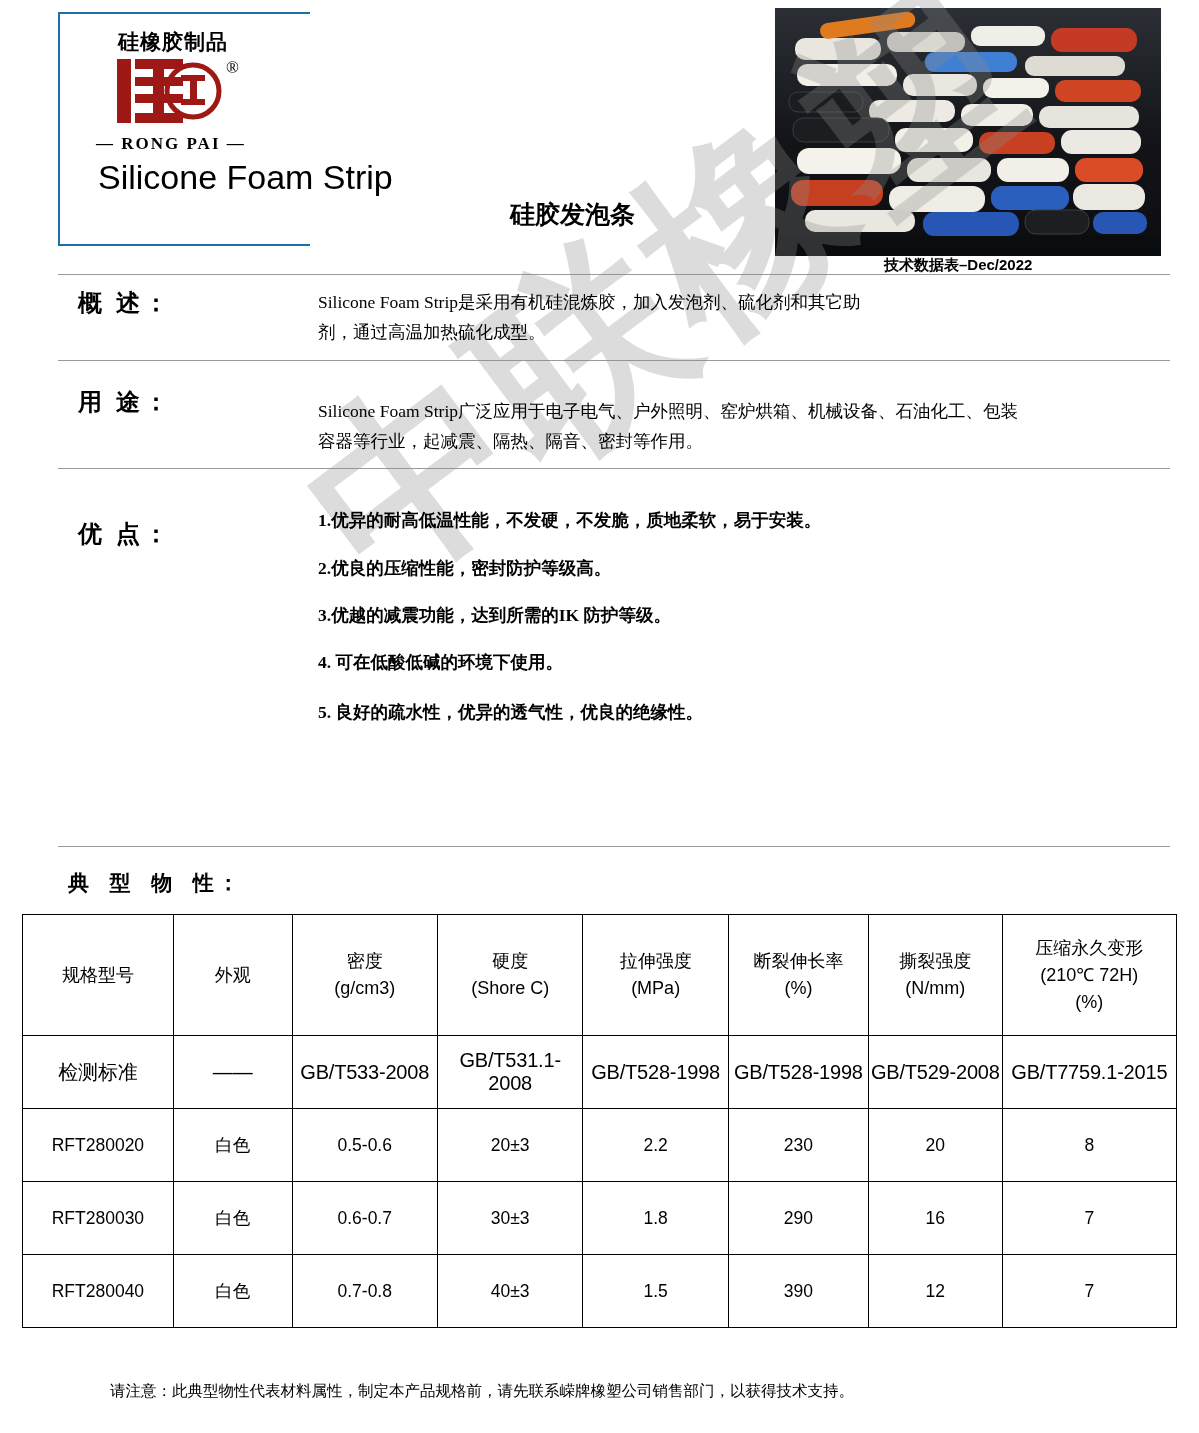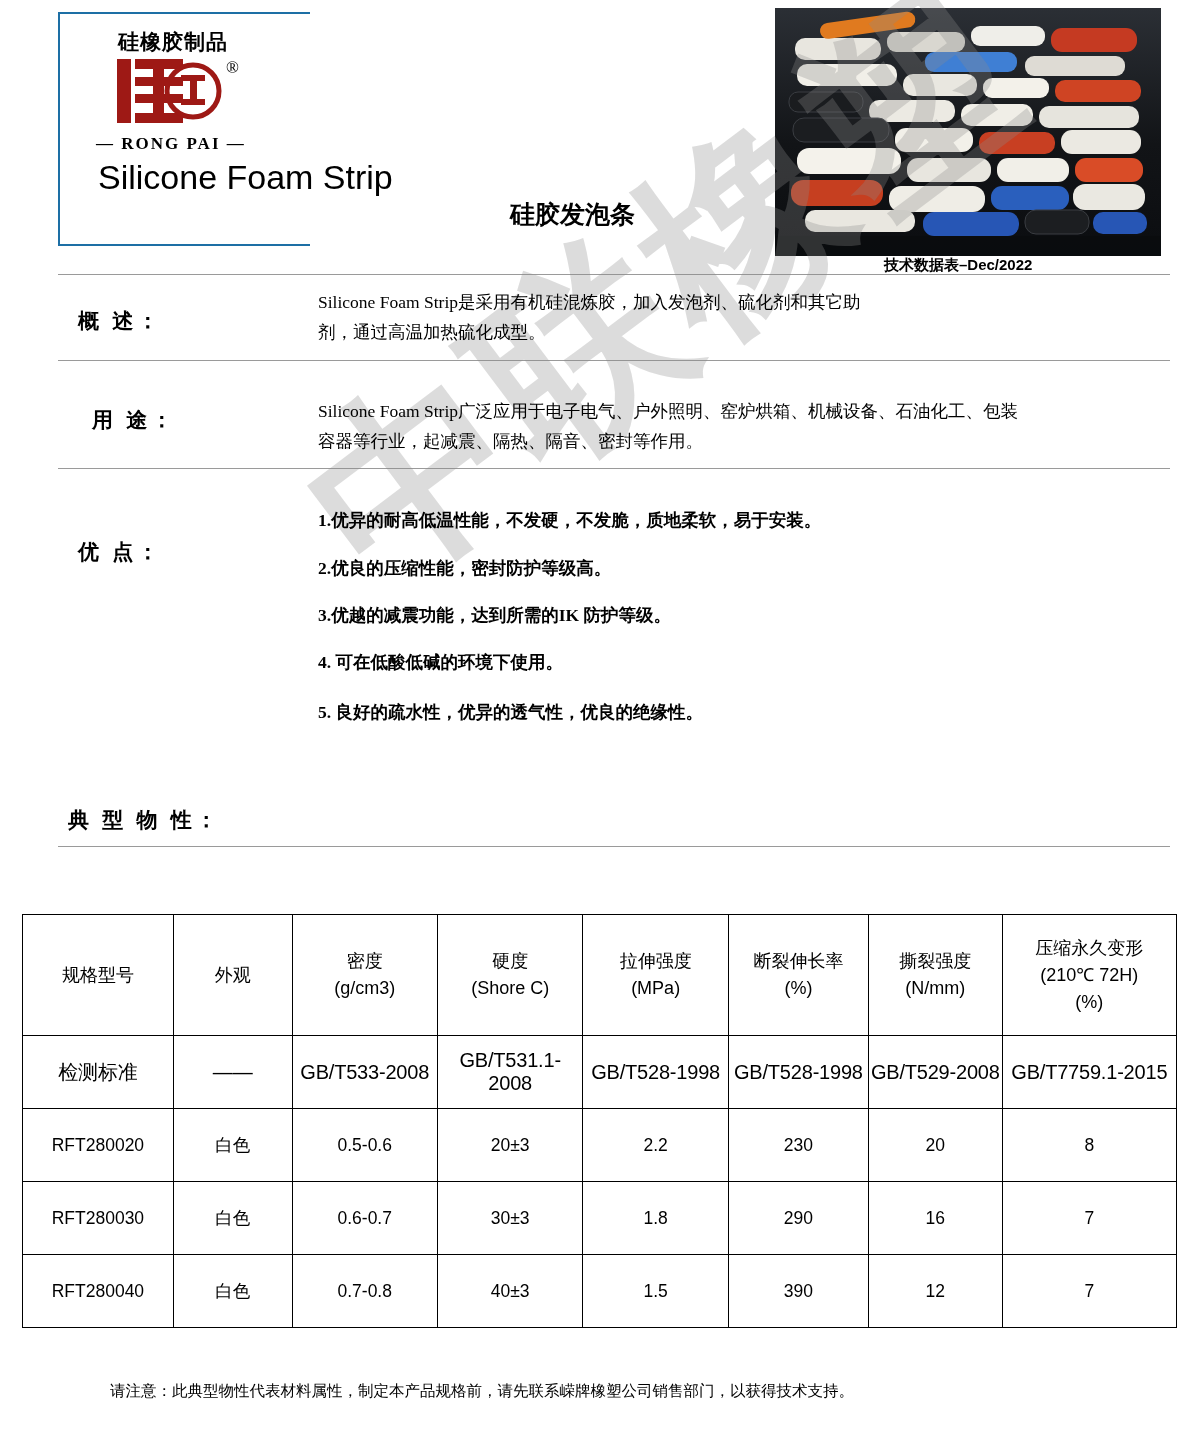--- a/index.html
+++ b/index.html
@@ -113,51 +113,50 @@
   }
 
   
   .rule {
     position: absolute;
     background: #9a9a9a;
     height: 1px;
   }
   .sec-label {
     position: absolute;
-    font-size: 21px;
+    font-size: 24px;
     font-weight: bold;
     font-family: "Liberation Serif", serif;
     letter-spacing: 4px;
     z-index: 8;
-    margin-top: 20px;
   }
   .sec-body {
     position: absolute;
     font-size: 17.5px;
     line-height: 30px;
     font-weight: normal;
     font-family: "Liberation Serif", serif;
     z-index: 8;
   }
   .adv-item {
     position: absolute;
     font-size: 17.5px;
     font-weight: bold;
     font-family: "Liberation Serif", serif;
     z-index: 8;
   }
 
   
   .props-label {
     position: absolute;
-    left: 68px; top: 806px;
+    left: 68px; top: 869px;
     font-size: 21px;
     font-weight: bold;
     letter-spacing: 4px;
-    font-family: Liberation Serif, serif;
+    font-family: Liberation Mono, monospace;
     z-index: 8;
   }
   table.props {
     position: absolute;
     left: 22px; top: 914px;
     width: 1155px;
     border-collapse: collapse;
     z-index: 8;
     background: transparent;
   }
@@ -283,21 +282,21 @@
 <div class="rule" style="left:58px; top:360px; width:1112px;"></div>
 <div class="rule" style="left:58px; top:468px; width:1112px;"></div>
 <div class="rule" style="left:58px; top:846px; width:1112px;"></div>
 
 <div class="sec-label" style="left:78px; top:287px;">概 述：</div>
 <div class="sec-body" style="left:318px; top:287px; width:830px;">
   <div>Silicone Foam Strip是采用有机硅混炼胶，加入发泡剂、硫化剂和其它助</div>
   <div>剂，通过高温加热硫化成型。</div>
 </div>
 
-<div class="sec-label" style="left:92px; top:386px;">用 途：</div>
+<div class="sec-label" style="left:78px; top:386px;">用 途：</div>
 <div class="sec-body" style="left:318px; top:396px; width:850px;">
   <div>Silicone Foam Strip广泛应用于电子电气、户外照明、窑炉烘箱、机械设备、石油化工、包装</div>
   <div>容器等行业，起减震、隔热、隔音、密封等作用。</div>
 </div>
 
 <div class="sec-label" style="left:78px; top:518px;">优 点：</div>
 <div class="adv-item" style="left:318px; top:508px;">1.优异的耐高低温性能，不发硬，不发脆，质地柔软，易于安装。</div>
 <div class="adv-item" style="left:318px; top:556px;">2.优良的压缩性能，密封防护等级高。</div>
 <div class="adv-item" style="left:318px; top:603px;">3.优越的减震功能，达到所需的IK 防护等级。</div>
 <div class="adv-item" style="left:318px; top:650px;">4. 可在低酸低碱的环境下使用。</div>

